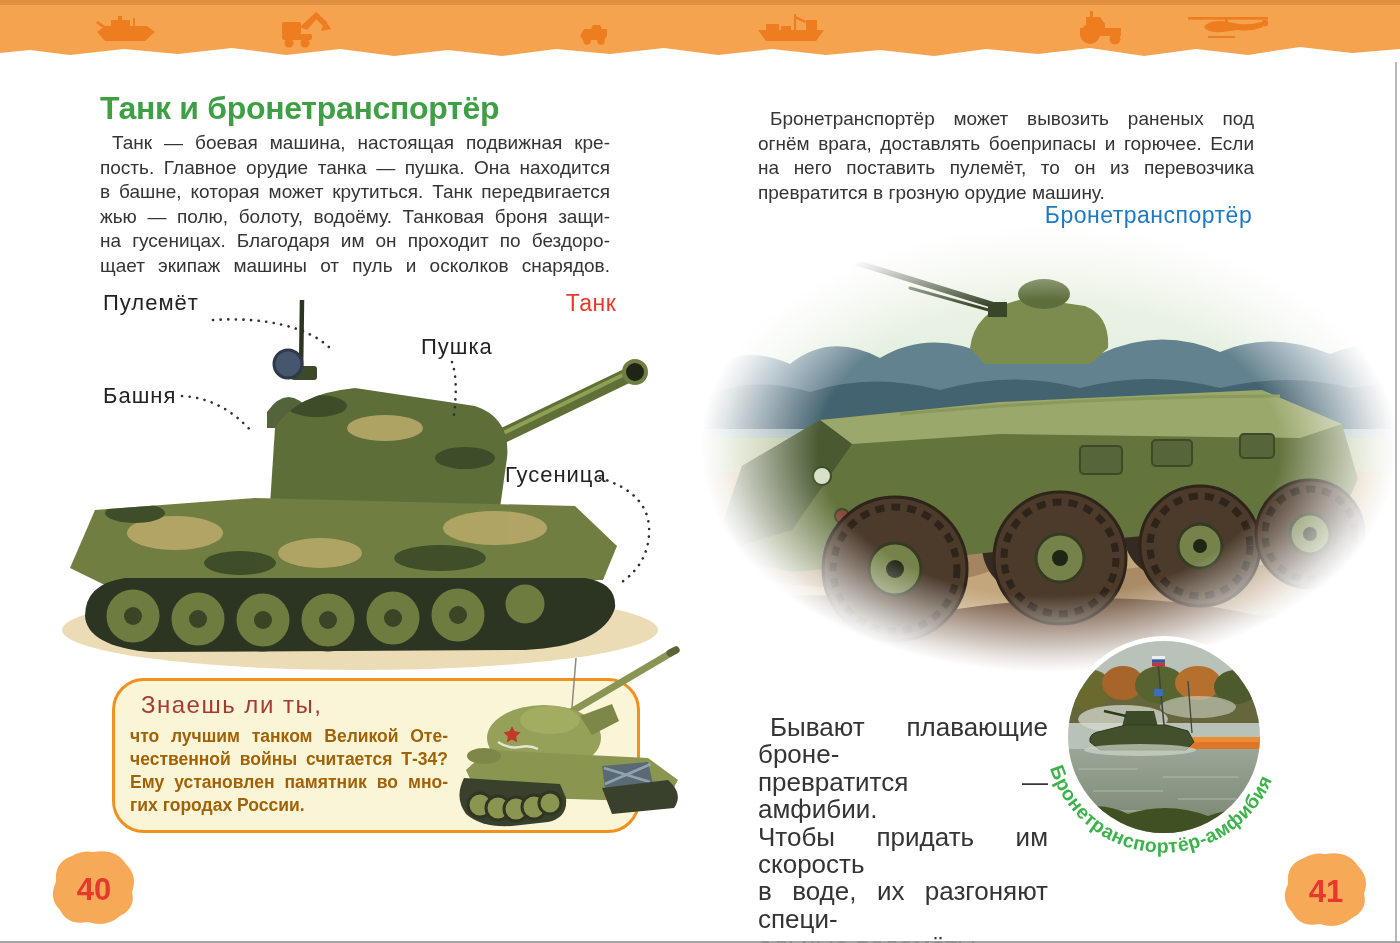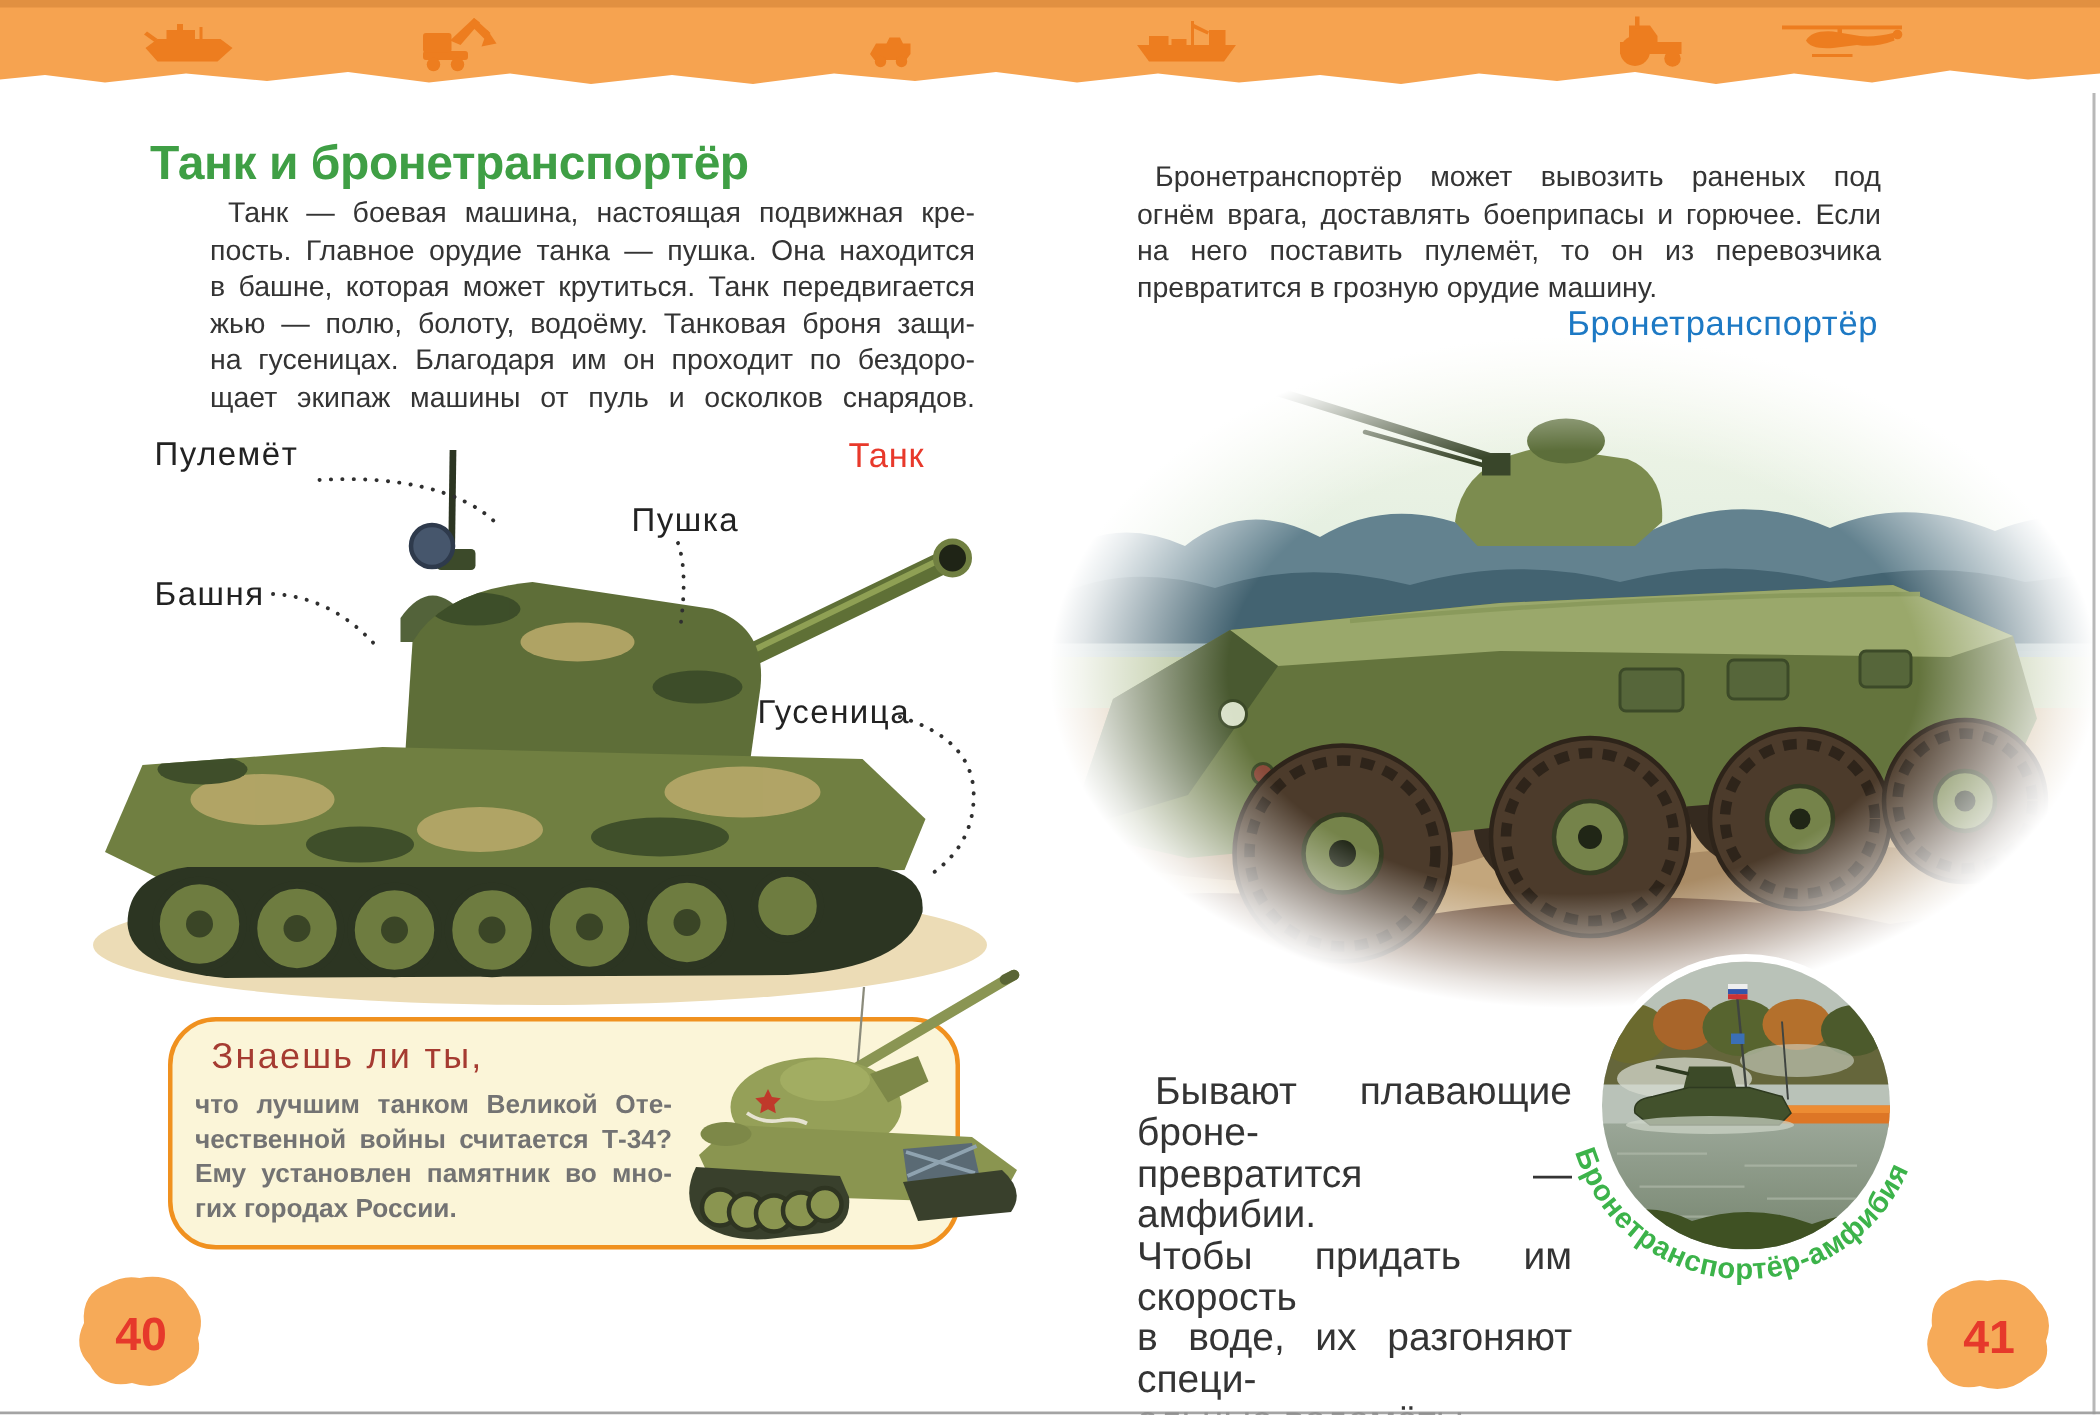--- a/index.html
+++ b/index.html
@@ -19,37 +19,37 @@
               color:var(--title_green,#3f9f45);letter-spacing:-.3px;z-index:4;}
   .caption{font-size:23px;letter-spacing:.5px;z-index:5;}
   #tank-caption{left:540px;top:290px;width:102px;text-align:center;color:var(--caption_red,#e8392b);}
   #btr-caption{left:1000px;top:202px;width:297px;text-align:center;color:var(--caption_blue,#1d79c4);}
 
   
   .para{z-index:4;}
   .jline{text-align:justify;text-align-last:justify;white-space:normal;}
   .jline.last{text-align-last:left;}
   .jline.ind{text-indent:12px;}
-  #left-para{left:100px;top:131px;width:510px;font-size:19px;line-height:24.6px;margin-left:40px;}
+  #left-para{left:100px;top:131px;width:510px;font-size:19px;line-height:24.6px;}
   #right-para{left:758px;top:107px;width:496px;font-size:19px;line-height:24.6px;}
   #amphibia-para{left:758px;top:714px;width:290px;font-size:26px;line-height:27.4px;}
 
   
   .part-label{font-size:22px;color:#222;letter-spacing:1px;z-index:5;}
   #label-machine-gun{left:103px;top:290px;}
   #label-turret{left:103px;top:383px;}
   #label-cannon{left:421px;top:334px;}
   #label-track{left:505px;top:462px;}
 
   
   #know-box{left:112px;top:678px;width:528px;height:155px;background:var(--box_bg,#fbf5d8);
             border:3.5px solid var(--box_border,#f0911f);border-radius:32px;z-index:2;box-sizing:border-box;}
   #know-box-title{left:26px;top:10px;font-size:24px;font-weight:normal;
                   color:var(--know_title,#a53b31);letter-spacing:1.5px;}
-  #know-box-text{left:15px;top:44px;width:318px;font-size:17.5px;font-weight:bold;line-height:23px;color:#737373;}
+  #know-box-text{left:15px;top:44px;width:318px;font-size:17.5px;font-weight:bold;line-height:23px;color:#a16207;}
 
   
   #tank-figure{left:55px;top:278px;width:640px;height:395px;z-index:1;}
   #leader-lines{left:80px;top:280px;width:620px;height:340px;z-index:3;pointer-events:none;}
   #t34-figure{left:452px;top:636px;width:240px;height:204px;z-index:3;}
   #btr-figure{left:700px;top:224px;width:698px;height:448px;z-index:1;}
   #btr-figure:after{content:"";position:absolute;inset:0;
      background:radial-gradient(closest-side,rgba(255,255,255,0) 66%,rgba(255,255,255,.85) 94%,#fff 100%);}
   #amphibia-photo{left:1068px;top:641px;width:192px;height:192px;border-radius:50%;
                   overflow:hidden;box-shadow:0 0 0 5px #fff;z-index:3;}

